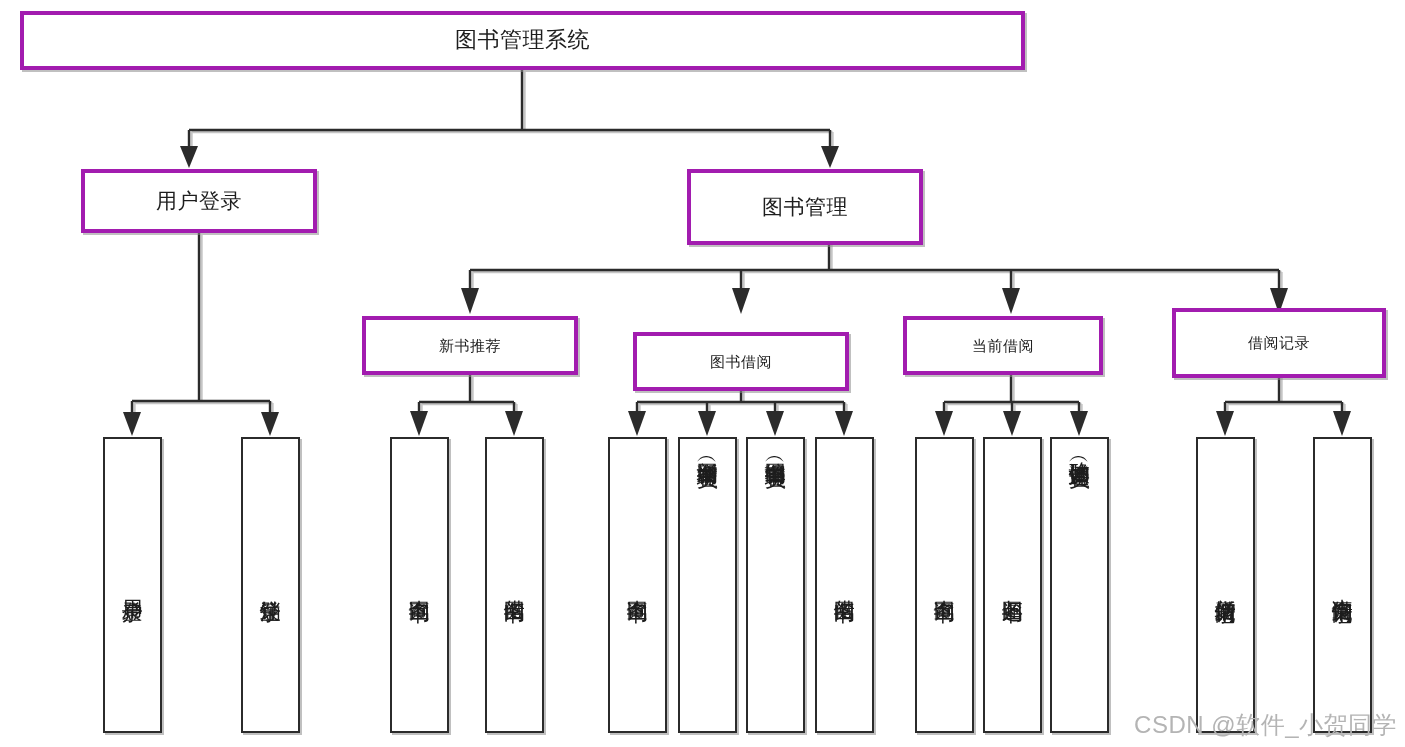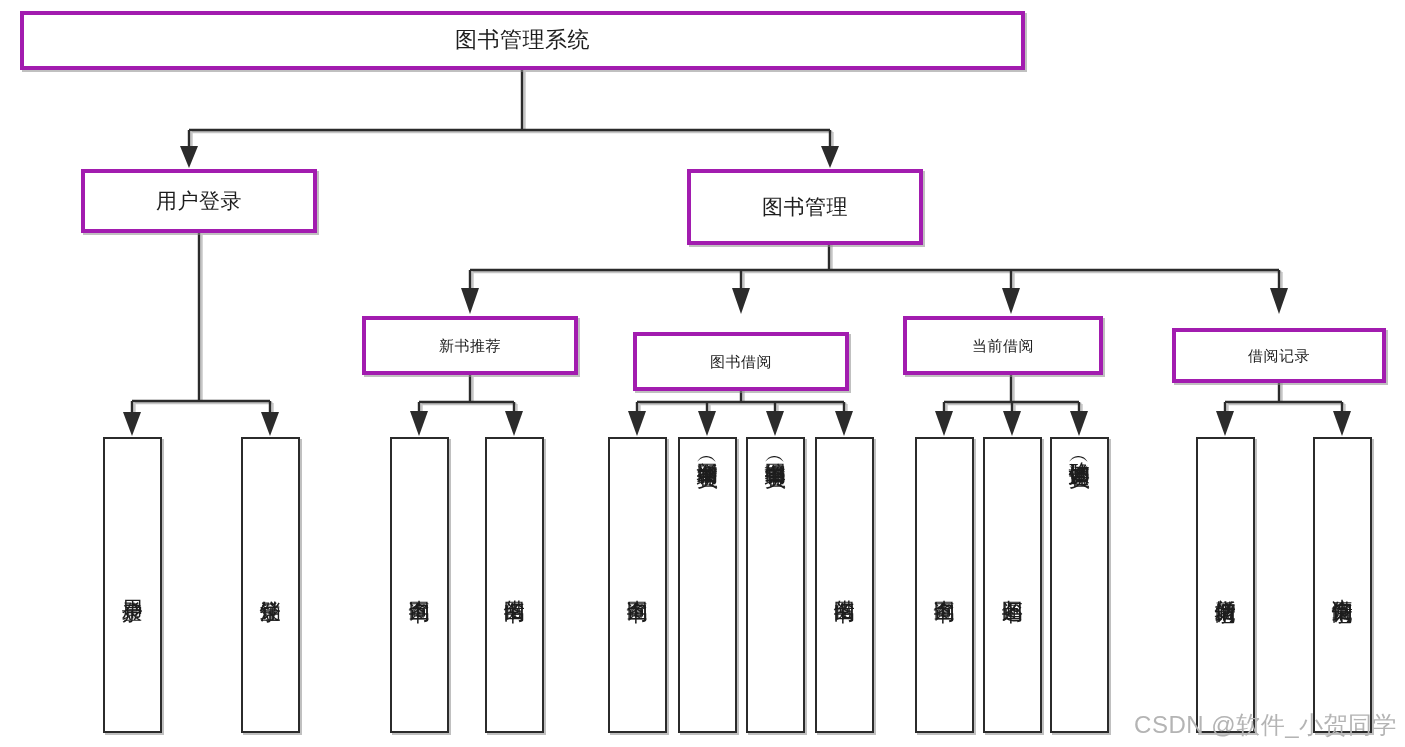--- a/index.html
+++ b/index.html
@@ -166,21 +166,21 @@
 
   <div class="node lvl3" style="left:362px; top:316px; width:216px; height:59px;">
     <span class="node-label">新书推荐</span>
   </div>
   <div class="node lvl3" style="left:633px; top:332px; width:216px; height:59px;">
     <span class="node-label">图书借阅</span>
   </div>
   <div class="node lvl3" style="left:903px; top:316px; width:200px; height:59px;">
     <span class="node-label">当前借阅</span>
   </div>
-  <div class="node lvl3" style="left:1172px; top:328px; width:214px; height:55px;">
+  <div class="node lvl3" style="left:1172px; top:308px; width:214px; height:70px;">
     <span class="node-label">借阅记录</span>
   </div>
 
   <div class="leaf centered" style="left:103px; top:437px; width:59px; height:296px;">
     <span class="leaf-label">用户登录</span>
   </div>
   <div class="leaf centered" style="left:241px; top:437px; width:59px; height:296px;">
     <span class="leaf-label">注销登录</span>
   </div>
 

